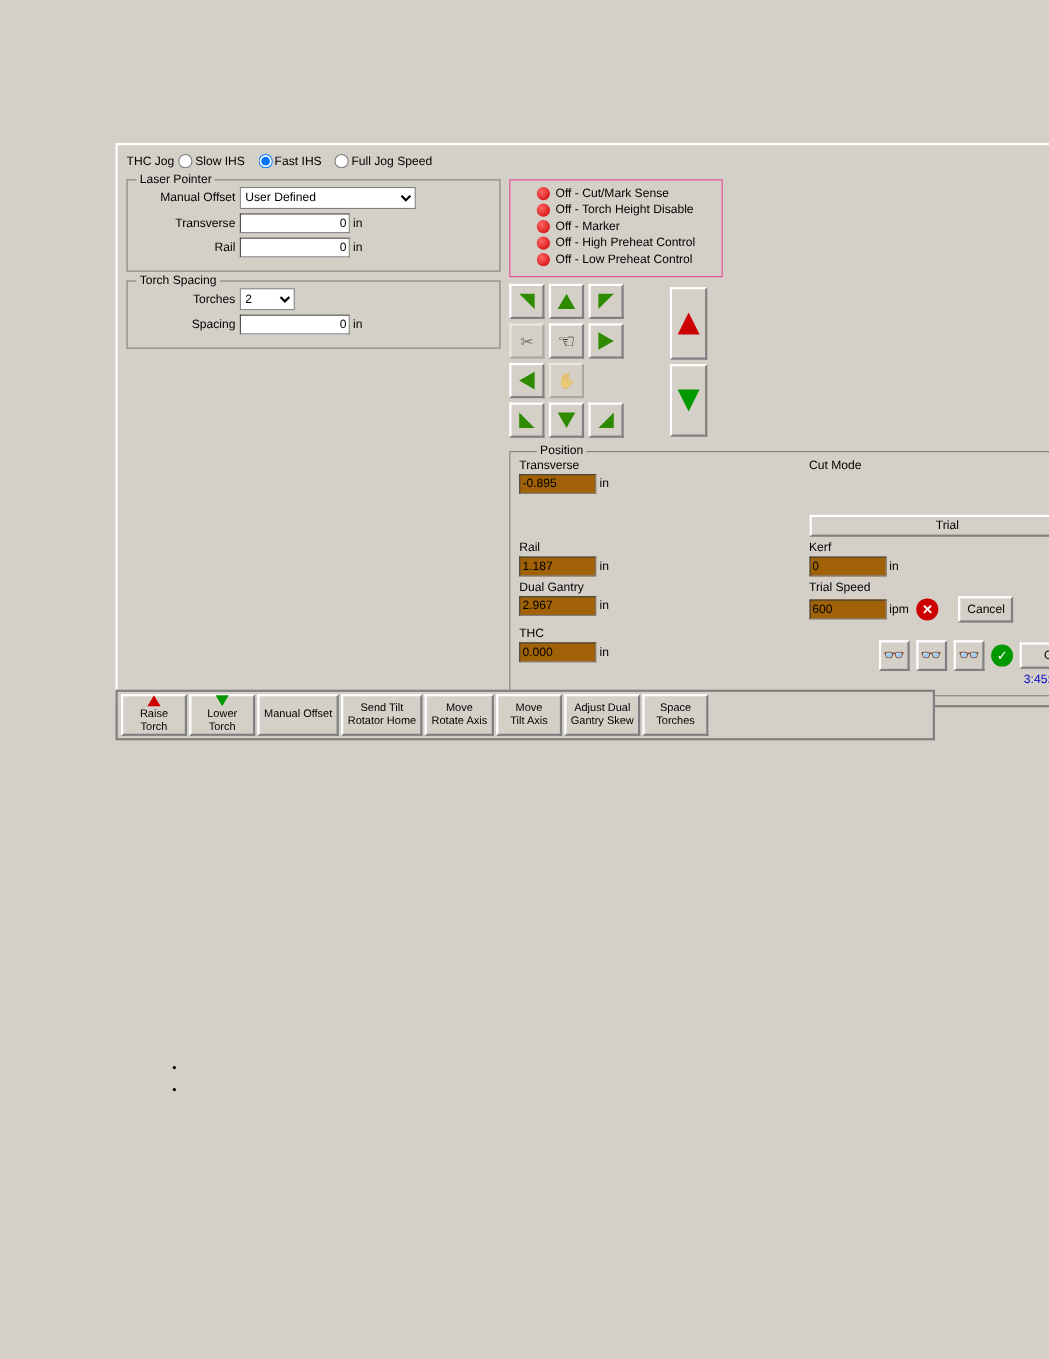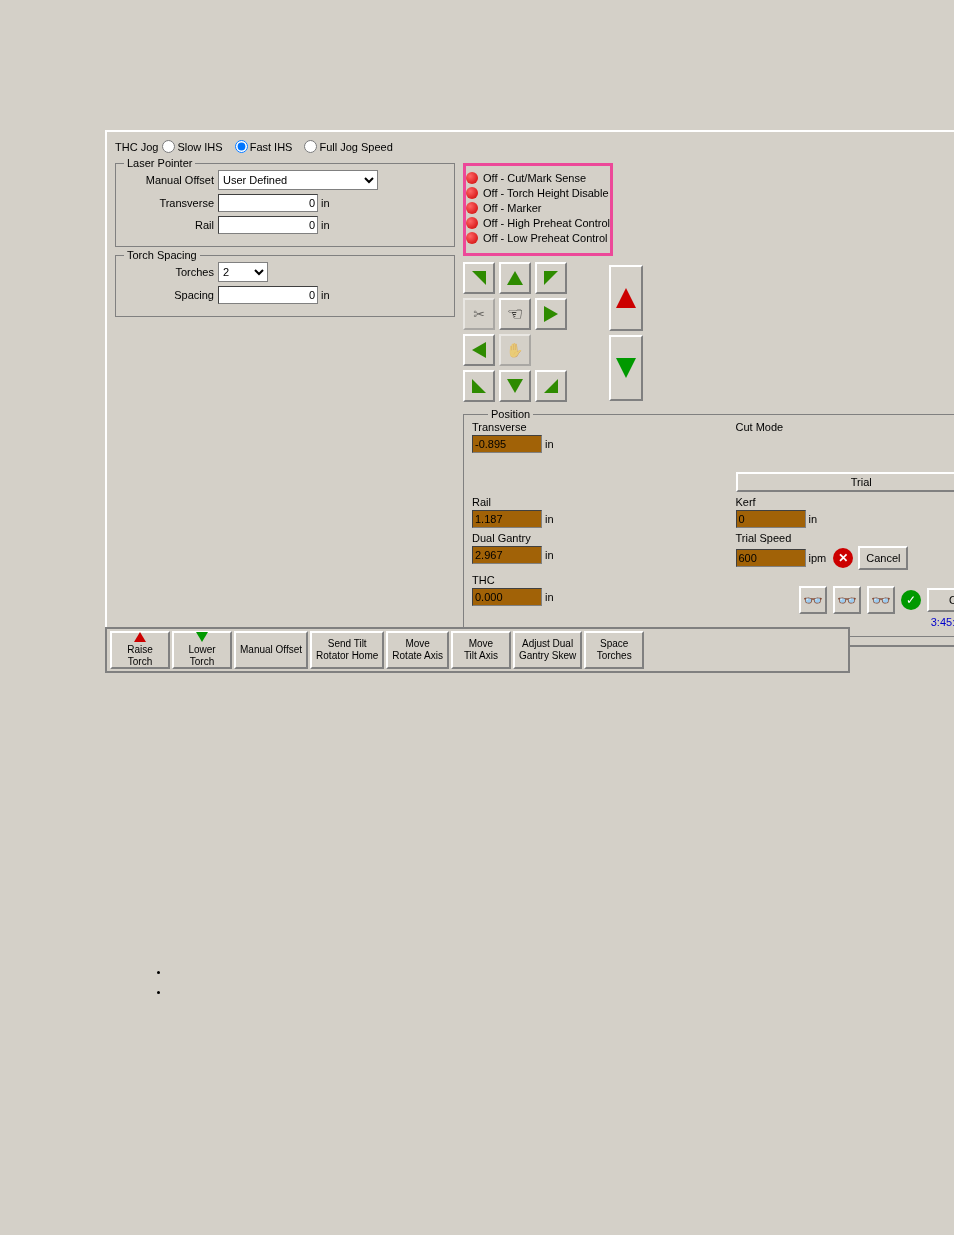--- a/index.html
+++ b/index.html
@@ -108,23 +108,23 @@
     .form-select {
       width: 160px;
       height: 20px;
       font-size: 11px;
       background: #fff;
       border: 1px solid #808080;
     }
 
     
     .status-panel {
-      border: 3px solid #ec4899;
-      background: #d4d0c8;
-      padding: 6px 0;
+      border: 1px solid #ec4899;
+      background: #d4d0c8;
+      padding: 6px 24px;
       flex: 0 0 auto;
     }
     .status-row {
       display: flex;
       align-items: center;
       margin-bottom: 3px;
       font-size: 11px;
     }
     .led-red {
       width: 12px;
@@ -625,21 +625,21 @@
               <span class="pos-unit">in</span>
             </div>
           </div>
 
           <div class="pos-item">
             <span class="pos-label">Trial Speed</span>
             <div class="pos-row">
               <input class="pos-input" type="text" value="600" style="">
               <span class="pos-unit">ipm</span>
               <div class="x-icon" style="margin-left:4px;">✕</div>
-              <button class="cancel-btn" style="margin-left:2px;">Cancel</button>
+              <button class="cancel-btn" style="margin-left:15px;">Cancel</button>
             </div>
           </div>
 
           <div class="pos-item">
             <span class="pos-label">THC</span>
             <div class="pos-row">
               <input class="pos-input" type="text" value="0.000" style="">
               <span class="pos-unit">in</span>
             </div>
           </div>

